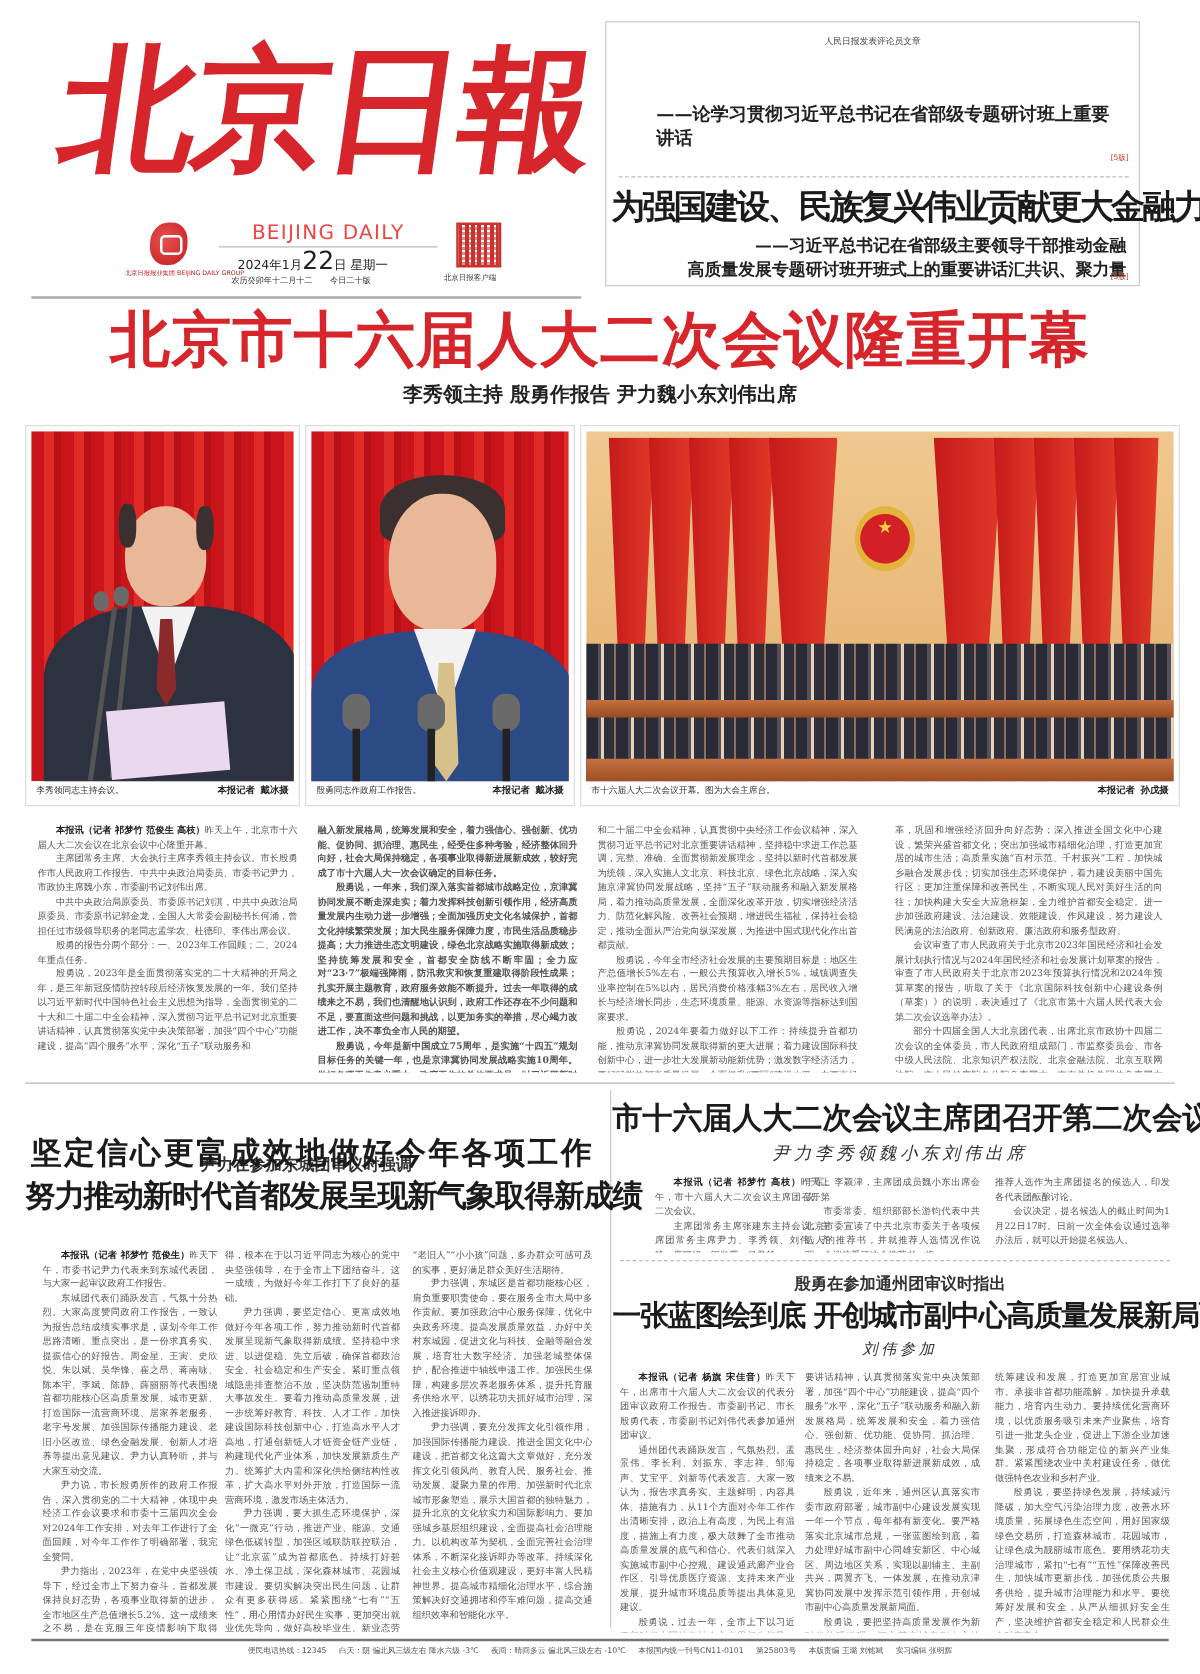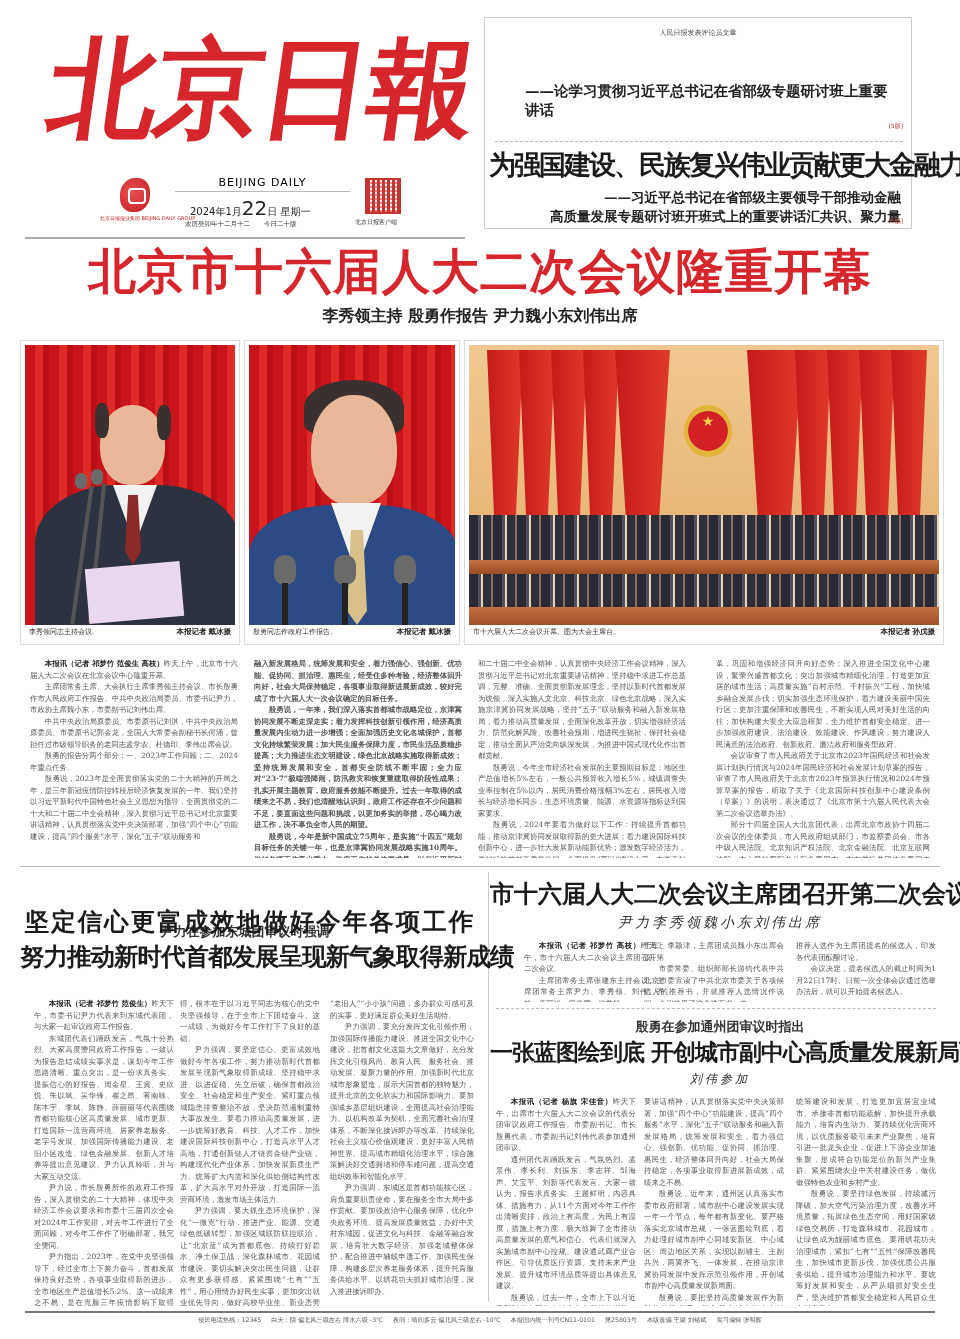--- a/index.html
+++ b/index.html
@@ -12,21 +12,21 @@
     display: flex; justify-content: space-between; align-items: center; }
   .mast-char { font-family: "DejaVu Serif", serif; font-weight: bold; font-size: 108px; color: #d7262b;
     line-height: 1; transform: skewX(-8deg); letter-spacing: -2px; }
   .mast-logo { position: absolute; left: 80px; top: 168px; width: 70px; height: 50px; text-align: center; }
   .mast-logo .shape { width: 30px; height: 34px; margin: 0 auto; border-radius: 50% 40% 50% 40%;
     background: radial-gradient(circle at 40% 40%, #e8504e, #c31c22); position: relative; }
   .mast-logo .shape::after { content: ""; position: absolute; left: 8px; top: 10px; width: 14px; height: 12px;
     border: 2px solid #fff; border-radius: 4px; }
   .mast-logo .lbl { font-family: "DejaVu Sans", sans-serif; font-size: 5px; color: #c31c22; margin-top: 3px; white-space: nowrap; }
   .mast-en { position: absolute; left: 155px; top: 166px; width: 175px; text-align: center;
-    font-family: "DejaVu Sans", sans-serif; font-size: 11px; color: #000000; letter-spacing: 1px;
+    font-family: "DejaVu Sans", sans-serif; font-size: 16px; color: #ef4444; letter-spacing: 1px;
     border-bottom: 1px solid #bbb; padding-bottom: 2px; }
   .mast-date { position: absolute; left: 170px; top: 186px; font-family: "DejaVu Sans", sans-serif; font-size: 10px; color: #222; white-space: nowrap; }
   .mast-date .big { font-size: 20px; font-weight: normal; margin-top: 20px; }
   .mast-lunar { position: absolute; left: 165px; top: 210px; font-size: 6.5px; color: #333; white-space: nowrap; }
   .mast-lunar span { margin-right: 12px; }
   .qr { position: absolute; left: 345px; top: 168px; width: 36px; height: 36px;
     background:
       repeating-linear-gradient(90deg, #c8322f 0 3px, transparent 3px 5px),
       repeating-linear-gradient(0deg, #e58a87 0 2px, #fff 2px 4px);
     border: 2px solid #c8322f; }
@@ -47,21 +47,21 @@
 
   
   .main-head { position: absolute; left: 0; width: 960px; top: 240px; text-align: center;
     font-family: "DejaVu Sans", sans-serif; font-weight: bold; font-size: 48px; color: #d7262b; letter-spacing: 1px; }
   .main-sub { position: absolute; left: 0; width: 960px; top: 306px; text-align: center; font-weight: bold; font-size: 16px; color: #222; }
 
   
   .photo-frame { position: absolute; border: 1px solid #ddd; background: #fff; }
   .photo { position: absolute; left: 4px; top: 4px; right: 4px; overflow: hidden; }
   .photo-caption { position: absolute; left: 8px; right: 8px; bottom: 4px; height: 16px; font-size: 7px; display: flex; justify-content: space-between; align-items: center; color: #333; }
-  .photo-caption .credit { font-family: Liberation Sans, sans-serif; font-weight: bold; font-size: 7.5px; color: #222; }
+  .photo-caption .credit { font-family: Liberation Mono, monospace; font-weight: bold; font-size: 7.5px; color: #222; }
 
   .p1 { left: 20px; top: 340px; width: 220px; height: 305px; }
   .p2 { left: 244px; top: 340px; width: 216px; height: 305px; }
   .p3 { left: 464px; top: 340px; width: 480px; height: 305px; }
   .p1 .photo, .p2 .photo, .p3 .photo { height: 280px; }
 
   .curtain { position: absolute; inset: 0;
     background: repeating-linear-gradient(90deg, #c8141a 0 10px, #e02a26 10px 18px, #b90f16 18px 24px); }
   .suit { position: absolute; border-radius: 40% 40% 0 0; }
   .head { position: absolute; border-radius: 48% 48% 45% 45%; background: #e8b898; }
@@ -253,22 +253,22 @@
   <p>尹力说，市长殷勇所作的政府工作报告，深入贯彻党的二十大精神，体现中央经济工作会议要求和市委十三届四次全会对2024年工作安排，对去年工作进行了全面回顾，对今年工作作了明确部署，我完全赞同。</p>
   <p>尹力指出，2023年，在党中央坚强领导下，经过全市上下努力奋斗，首都发展保持良好态势，各项事业取得新的进步，全市地区生产总值增长5.2%。这一成绩来之不易，是在克服三年疫情影响下取得的，在经受住多年不遇的自然灾害等困难后取得的。</p>
 </div>
 <div class="col" style="left:180px;top:998px;width:140px;height:308px;">
   <p style="text-indent:0">得，根本在于以习近平同志为核心的党中央坚强领导，在于全市上下团结奋斗。这一成绩，为做好今年工作打下了良好的基础。</p>
   <p>尹力强调，要坚定信心、更富成效地做好今年各项工作，努力推动新时代首都发展呈现新气象取得新成绩。坚持稳中求进、以进促稳、先立后破，确保首都政治安全、社会稳定和生产安全。紧盯重点领域隐患排查整治不放，坚决防范遏制重特大事故发生。要着力推动高质量发展，进一步统筹好教育、科技、人才工作，加快建设国际科技创新中心，打造高水平人才高地，打通创新链人才链资金链产业链，构建现代化产业体系，加快发展新质生产力。统筹扩大内需和深化供给侧结构性改革，扩大高水平对外开放，打造国际一流营商环境，激发市场主体活力。</p>
   <p>尹力强调，要大抓生态环境保护，深化“一微克”行动，推进产业、能源、交通绿色低碳转型，加强区域联防联控联治，让“北京蓝”成为首都底色。持续打好碧水、净土保卫战，深化森林城市、花园城市建设。要切实解决突出民生问题，让群众有更多获得感。紧紧围绕“七有”“五性”，用心用情办好民生实事，更加突出就业优先导向，做好高校毕业生、新业态劳动者等重点群体就业帮扶。着力解决</p>
 </div>
 <div class="col" style="left:330px;top:998px;width:144px;height:308px;">
   <p style="text-indent:0">“老旧人”“小小孩”问题，多办群众可感可及的实事，更好满足群众美好生活期待。</p>
+  <p>尹力强调，东城区是首都功能核心区，肩负重要职责使命，要在服务全市大局中多作贡献。要加强政治中心服务保障，优化中央政务环境。提高发展质量效益，办好中关村东城园，促进文化与科技、金融等融合发展，培育壮大数字经济。加强老城整体保护，配合推进中轴线申遗工作。加强民生保障，构建多层次养老服务体系，提升托育服务供给水平。以绣花功夫抓好城市治理，深入推进接诉即办。</p>
   <p>尹力强调，要充分发挥文化引领作用，加强国际传播能力建设。推进全国文化中心建设，把首都文化这篇大文章做好，充分发挥文化引领风尚、教育人民、服务社会、推动发展、凝聚力量的作用。加强新时代北京城市形象塑造，展示大国首都的独特魅力，提升北京的文化软实力和国际影响力。要加强城乡基层组织建设，全面提高社会治理能力。以机构改革为契机，全面完善社会治理体系，不断深化接诉即办等改革。持续深化社会主义核心价值观建设，更好丰富人民精神世界。提高城市精细化治理水平，综合施策解决好交通拥堵和停车难问题，提高交通组织效率和智能化水平。</p>
-  <p>尹力强调，东城区是首都功能核心区，肩负重要职责使命，要在服务全市大局中多作贡献。要加强政治中心服务保障，优化中央政务环境。提高发展质量效益，办好中关村东城园，促进文化与科技、金融等融合发展，培育壮大数字经济。加强老城整体保护，配合推进中轴线申遗工作。加强民生保障，构建多层次养老服务体系，提升托育服务供给水平。以绣花功夫抓好城市治理，深入推进接诉即办。</p>
 </div>
 
 <div class="ru-h1">市十六届人大二次会议主席团召开第二次会议</div>
 <div class="ru-h2">尹力李秀领魏小东刘伟出席</div>
 <div class="col" style="left:524px;top:940px;width:140px;height:62px;">
   <p><span class="by">本报讯（记者  祁梦竹  高枝）</span><span>昨天上午，市十六届人大二次会议主席团召开第二次会议。</span></p>
   <p>主席团常务主席张建东主持会议。主席团常务主席尹力、李秀领、刘伟、齐静、庞丽娟、闫傲霜、侯君舒、</p>
 </div>
 <div class="col" style="left:644px;top:940px;width:140px;height:62px;">
   <p style="text-indent:0">于军、李颖津，主席团成员魏小东出席会议。</p>

